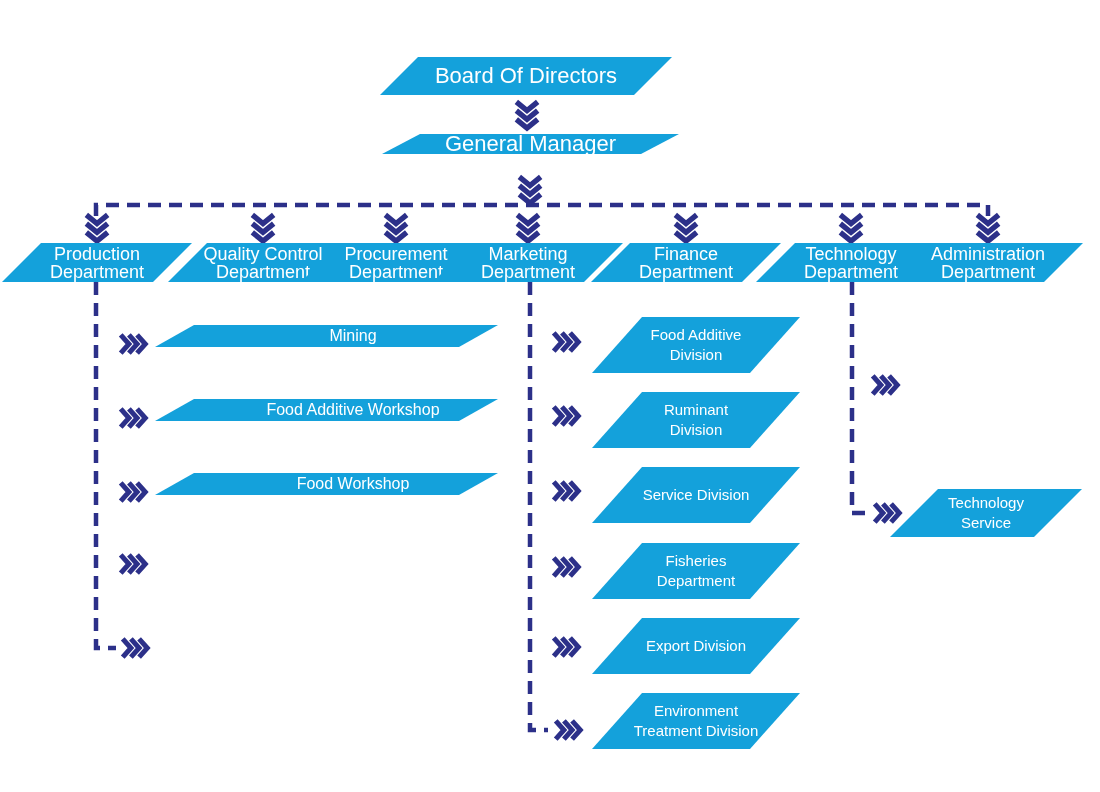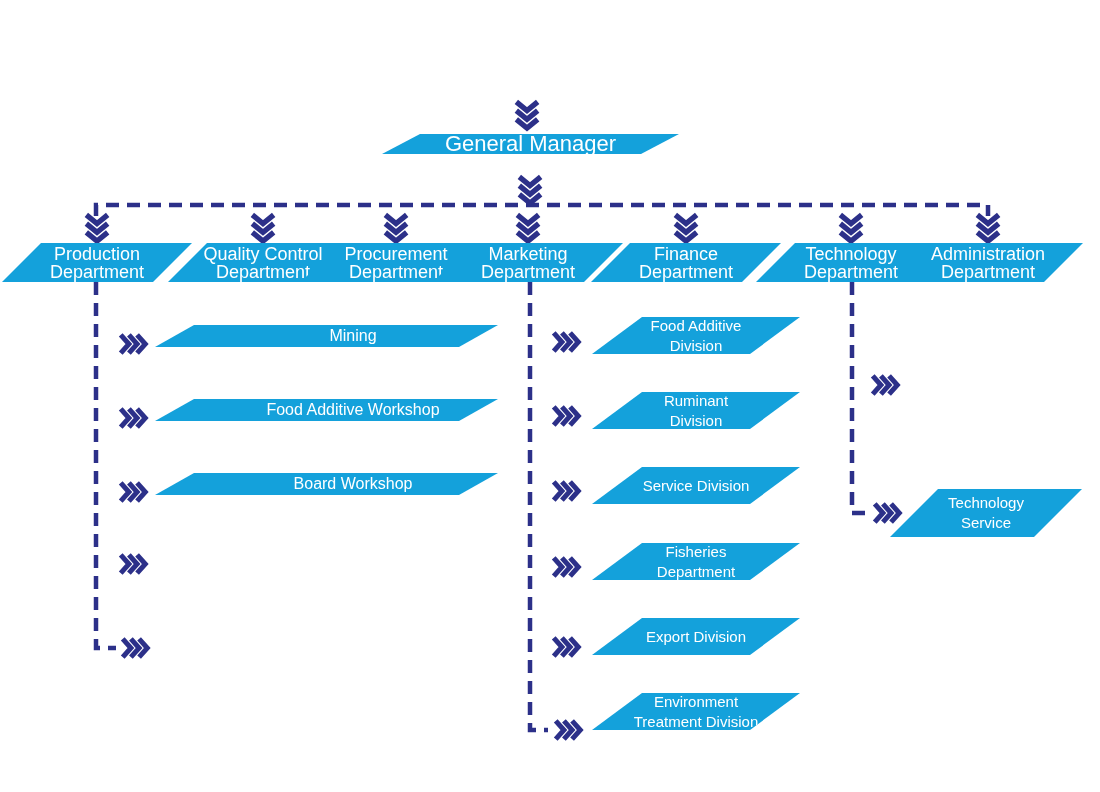--- a/index.html
+++ b/index.html
@@ -18,21 +18,21 @@
   }
   .node span{display:block;}
   .c38{clip-path:polygon(38px 0, 100% 0, calc(100% - 38px) 100%, 0 100%);}
   .c39{clip-path:polygon(39px 0, 100% 0, calc(100% - 39px) 100%, 0 100%);}
   .c48{clip-path:polygon(48px 0, 100% 0, calc(100% - 48px) 100%, 0 100%);}
   .c50{clip-path:polygon(50px 0, 100% 0, calc(100% - 50px) 100%, 0 100%);}
   .top-node{font-size:22px;line-height:24px;}
   .dept{font-size:18px;line-height:18px;top:243px;width:190px;height:39px;}
   .litem{font-size:16px;line-height:20px;left:155px;width:343px;height:22px;
          align-items:center;text-align:left;padding-left:53px;box-sizing:border-box;}
-  .mitem{font-size:15px;line-height:20px;left:592px;width:208px;height:37px;}
+  .mitem{font-size:15px;line-height:20px;left:592px;width:208px;height:56px;}
   .ritem{font-size:15px;line-height:20px;width:192px;height:48px;}
 </style>
 </head>
 <body>
 
 <div class="canvas">
 
   <svg class="connectors" viewBox="0 0 1100 792">
     <path d="M96,216 L96,205 L988,205 L988,216"></path>
     <path d="M96,282 L96,648 L116,648"></path>
@@ -148,20 +148,23 @@
       <path d="M3 3 L12 13 L3 23"></path>
       <path d="M12 3 L21 13 L12 23"></path>
       <path d="M21 3 L30 13 L21 23"></path>
     </svg>
   <svg class="chev" style="left:872px;top:500px;width:30px;height:26px" viewBox="0 0 33 26">
       <path d="M3 3 L12 13 L3 23"></path>
       <path d="M12 3 L21 13 L12 23"></path>
       <path d="M21 3 L30 13 L21 23"></path>
     </svg>
 
+  <div class="node top-node c38" style="left:380px;top:57px;width:292px;height:38px">
+    <span>Board Of Directors</span>
+  </div>
   <div class="node top-node c38" style="left:382px;top:134px;width:297px;height:20px">
     <span>General Manager</span>
   </div>
 
   <div class="node dept c39" style="left:2px">
     <span>Production</span>
     <span>Department</span>
   </div>
   <div class="node dept c39" style="left:168px">
     <span>Quality Control</span>
@@ -188,21 +191,21 @@
     <span>Department</span>
   </div>
 
   <div class="node litem c39" style="top:325px">
     <span>Mining</span>
   </div>
   <div class="node litem c39" style="top:399px">
     <span>Food Additive Workshop</span>
   </div>
   <div class="node litem c39" style="top:473px">
-    <span>Board Workshop</span>
+    <span>Food Workshop</span>
   </div>
 
   <div class="node mitem c50" style="top:317px">
     <span>Food Additive</span>
     <span>Division</span>
   </div>
   <div class="node mitem c50" style="top:392px">
     <span>Ruminant</span>
     <span>Division</span>
   </div>

